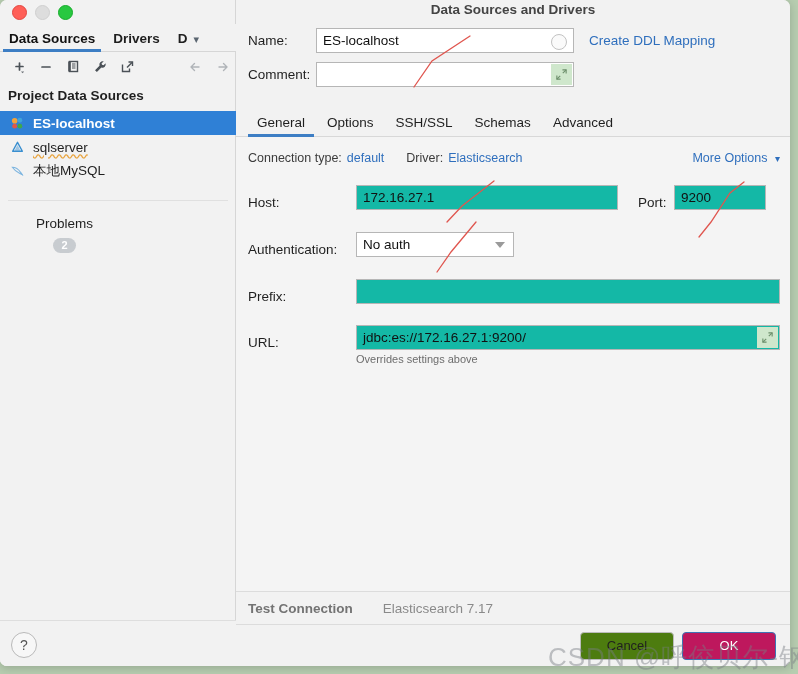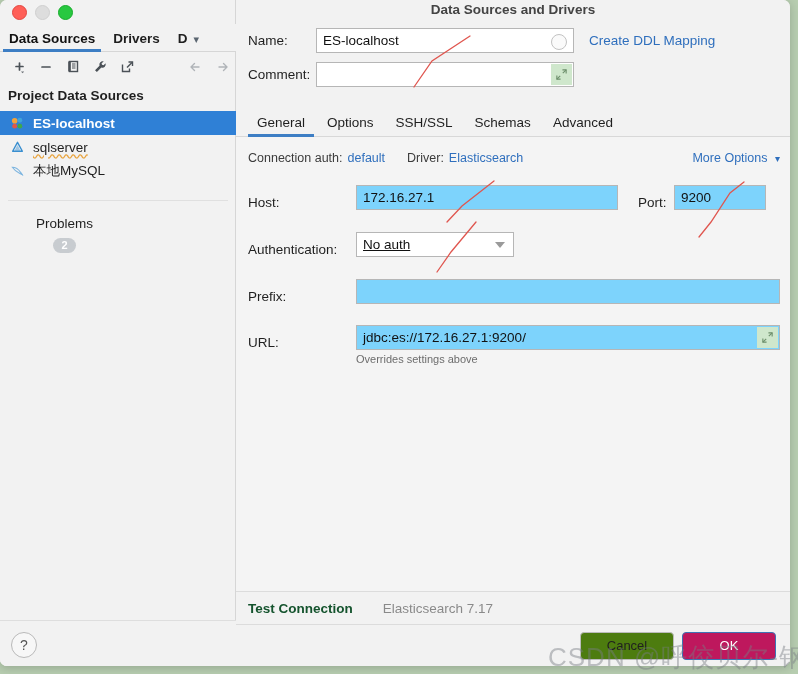--- a/index.html
+++ b/index.html
@@ -148,39 +148,39 @@
     font-size:12.5px;color:#3b3b3b;
   }
   .link{color:#2f6fbd;}
   .conn-gap{width:22px;}
   .more-opts{position:absolute;right:10px;top:14px;color:#2f6fbd;font-size:12.5px;}
   .more-opts .chev{font-size:10px;margin-left:4px;}
 
   .frow{position:absolute;display:flex;align-items:flex-end;}
   .flabel{font-size:13.5px;color:#1f1f1f;}
   .finput{
-    background:#7dd3fc;border:1px solid #b6b6b6;height:25px;box-sizing:border-box;
+    background:#14b8a6;border:1px solid #b6b6b6;height:25px;box-sizing:border-box;
     display:flex;align-items:center;padding:0 6px;font-size:13.5px;color:#111;position:relative;
   }
   .select{
     background:#fff;border:1px solid #b6b6b6;height:25px;width:158px;box-sizing:border-box;
-    display:flex;align-items:center;padding:0 6px;font-size:13.5px;color:#111;position:relative;text-decoration:underline;
+    display:flex;align-items:center;padding:0 6px;font-size:13.5px;color:#111;position:relative;
   }
   .select .arrow{
     position:absolute;right:8px;top:9px;width:0;height:0;
     border-left:5px solid transparent;border-right:5px solid transparent;border-top:6px solid #9a9a9a;
   }
   .hint{position:absolute;font-size:11px;color:#6d6d6d;}
 
   .footer-row{
     position:absolute;left:0;top:592px;width:554px;height:33px;
     display:flex;align-items:center;padding-left:12px;box-sizing:border-box;
     border-bottom:1px solid #dcdcdc;
   }
-  .test-link{color:#14532d;font-size:13.5px;font-weight:bold;}
+  .test-link{color:#737373;font-size:13.5px;font-weight:bold;}
   .drv-ver{margin-left:30px;color:#8a8a8a;font-size:13.5px;}
 
   .btn-row{
     position:absolute;left:0;bottom:0;width:554px;height:41px;
     display:flex;align-items:center;justify-content:flex-end;padding-right:14px;box-sizing:border-box;gap:8px;
   }
   .btn{
     min-width:72px;height:26px;border:1px solid #bcbcbc;border-radius:4px;background:#4d7c0f;
     font-size:13px;color:#1f1f1f;display:flex;align-items:center;justify-content:center;padding:0 10px;
   }
@@ -345,21 +345,21 @@
         <div class="stab active">General</div>
         <div class="stab">Options</div>
         <div class="stab">SSH/SSL</div>
         <div class="stab">Schemas</div>
         <div class="stab">Advanced</div>
       </div>
 
       <div class="content">
 
         <div class="conn-row">
-          <span>Connection auth:</span>
+          <span>Connection type:</span>
           <span style="width:5px"></span>
           <span class="link">default</span>
           <span class="conn-gap"></span>
           <span>Driver:</span>
           <span style="width:5px"></span>
           <span class="link">Elasticsearch</span>
         </div>
 
         <div class="more-opts">
           <span>More Options</span>

